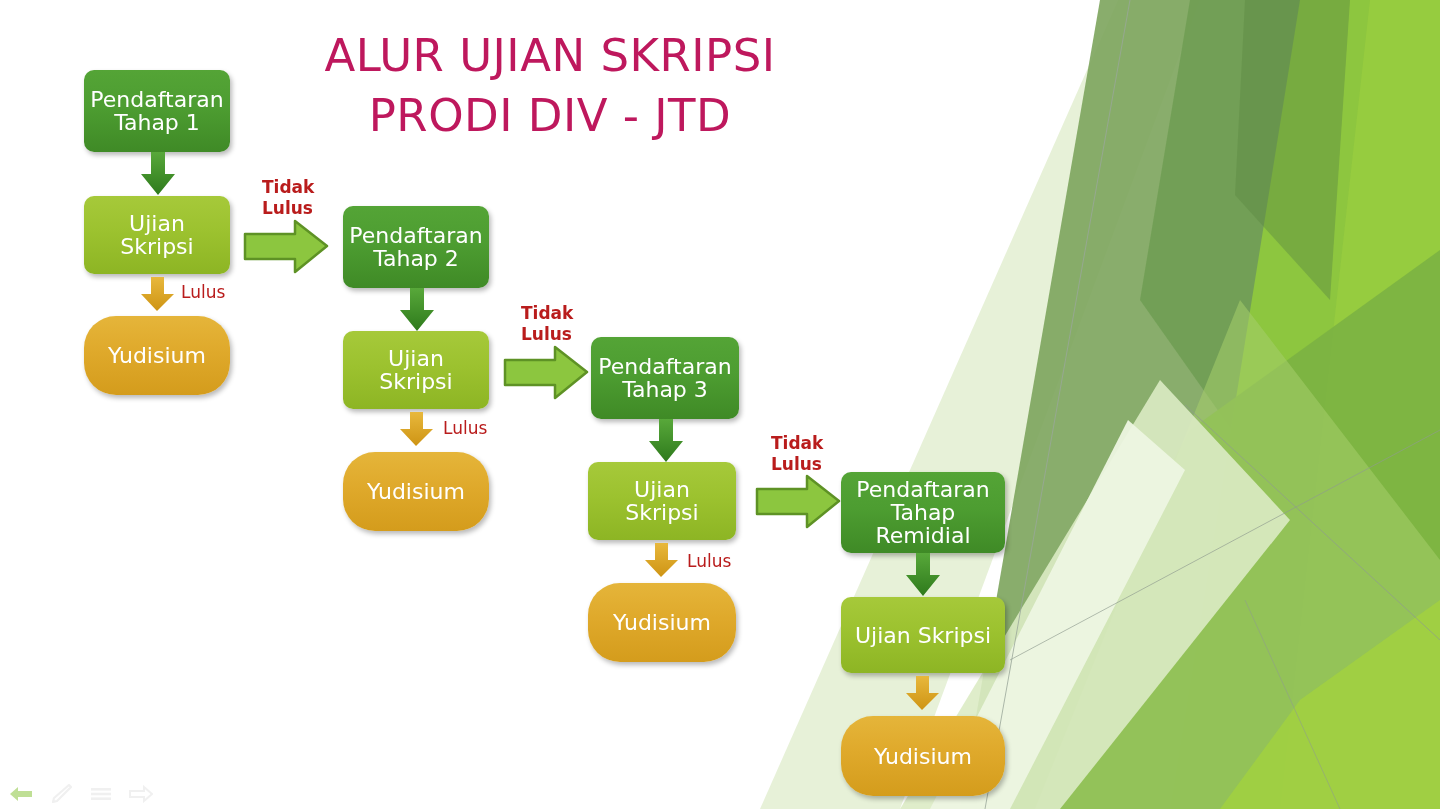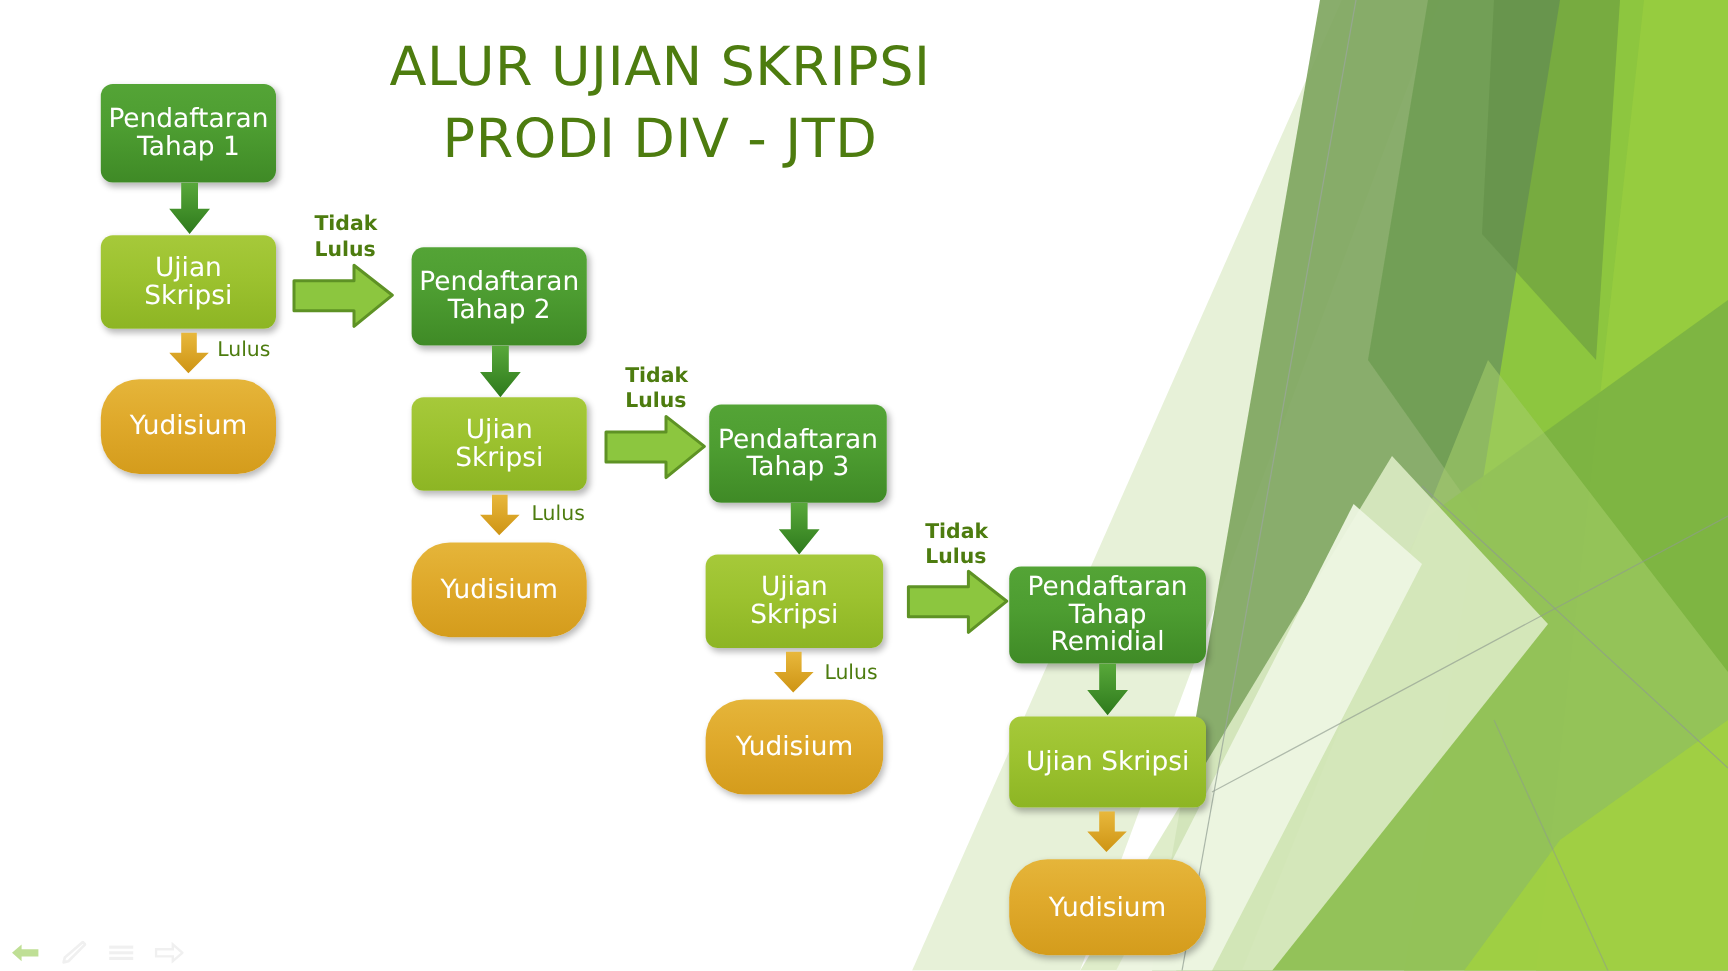--- a/index.html
+++ b/index.html
@@ -23,21 +23,21 @@
     pointer-events: none;
   }
 
   
   #slide-title {
     position: absolute;
     left: 230px;
     top: 26px;
     width: 640px;
     text-align: center;
-    color: #4d7c0f;
+    color: #be185d;
     font-size: 45px;
     line-height: 60px;
     font-weight: normal;
     letter-spacing: 0.5px;
     white-space: pre-line;
   }
 
   
   .flow-box {
     position: absolute;
@@ -73,21 +73,21 @@
 
   
   .right-arrow {
     position: absolute;
   }
   .right-arrow svg { display: block; }
 
   
   .edge-label {
     position: absolute;
-    color: #4d7c0f;
+    color: #b91c1c;
     font-size: 17px;
     line-height: 21px;
     font-weight: bold;
     white-space: pre-line;
   }
   .edge-label.plain {
     font-weight: normal;
   }
 
   

